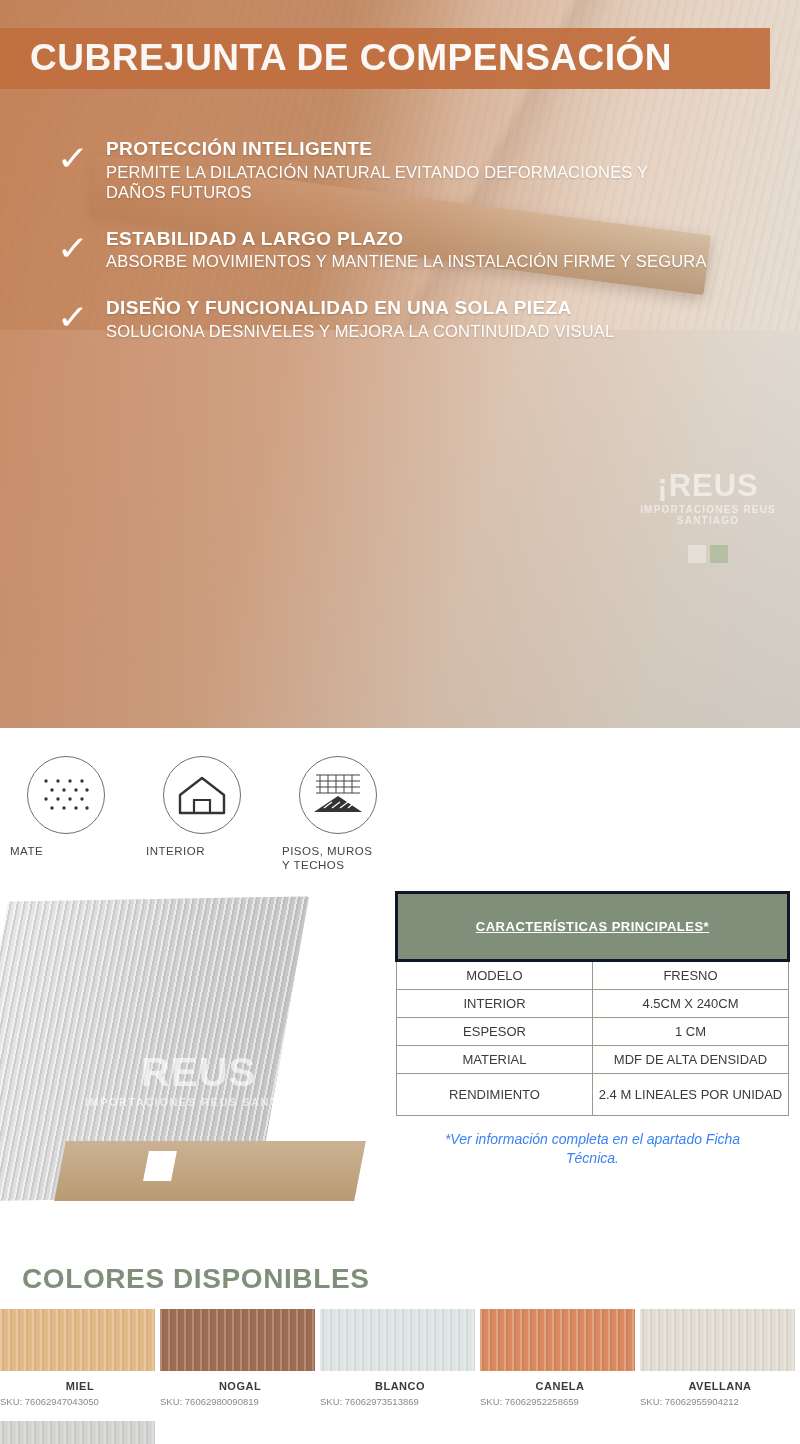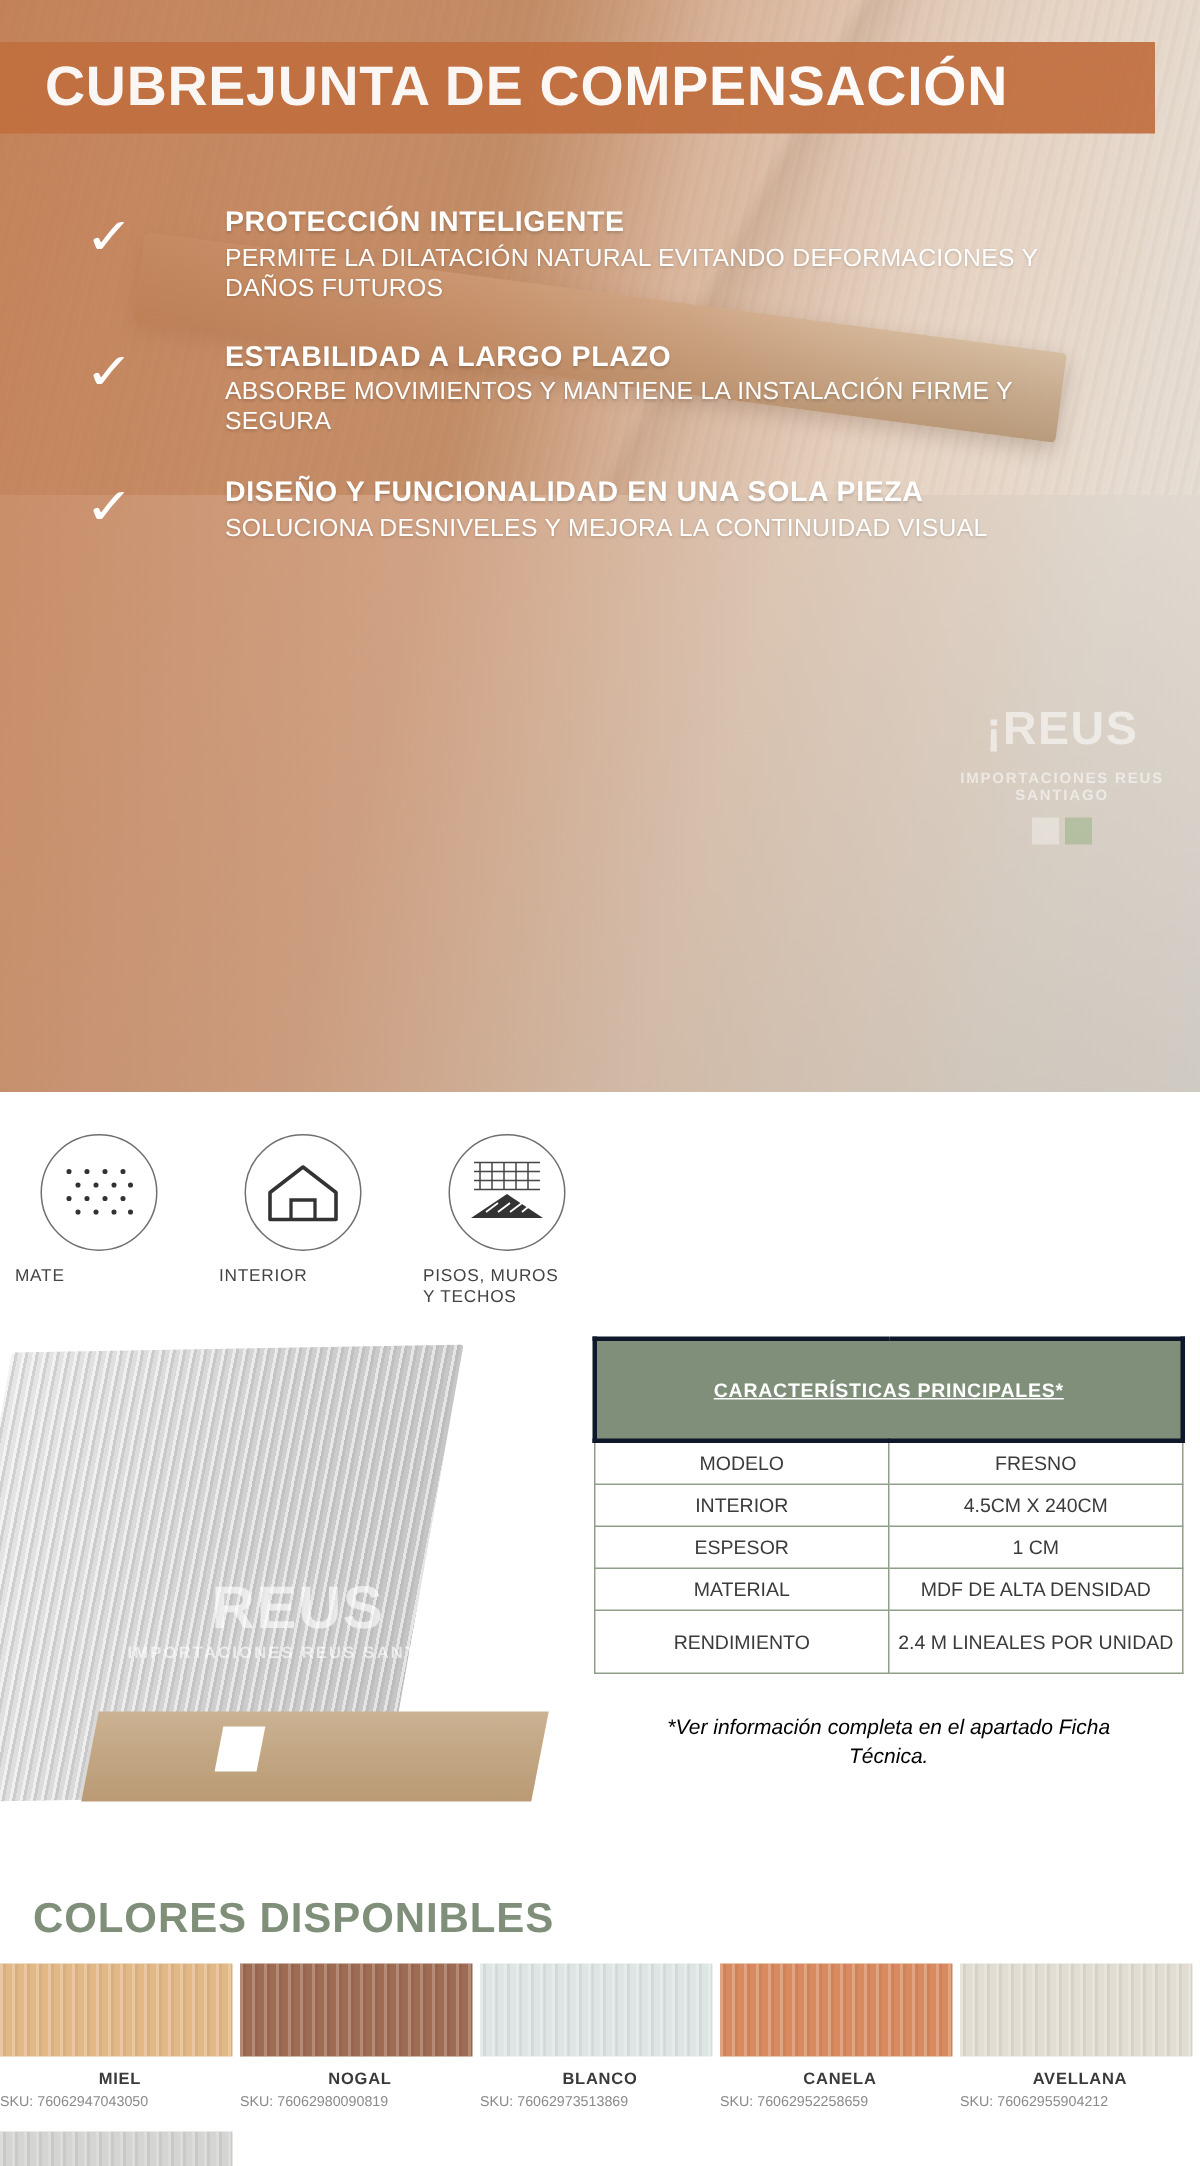--- a/index.html
+++ b/index.html
@@ -86,21 +86,21 @@
     width: 46px;
     flex: 0 0 46px;
     color: #fff;
     font-size: 34px;
     line-height: 36px;
     font-weight: 300;
     transform: scaleX(1.15);
     text-align: left;
     padding-top: 2px;
   }
-  .feature-text { color: #ffffff; margin-left: 44px; }
+  .feature-text { color: #ffffff; }
   .feature-title {
     font-size: 19px;
     font-weight: bold;
     letter-spacing: .4px;
     margin-bottom: 2px;
     text-shadow: 0 1px 2px rgba(0,0,0,.18);
   }
   .feature-desc {
     font-size: 16.5px;
     line-height: 1.22;
@@ -110,21 +110,21 @@
   .feature:nth-child(2) .feature-title { margin-bottom: 1px; }
 
   .watermark-hero {
     position: absolute;
     right: 24px; top: 470px;
     text-align: center;
     color: rgba(255,255,255,0.55);
     font-weight: bold;
   }
   .watermark-hero .wm-main { font-size: 31px; letter-spacing: 1px; line-height: 1; }
-  .watermark-hero .wm-sub { font-size: 10px; letter-spacing: 1.2px; margin-top: 13px; }
+  .watermark-hero .wm-sub { font-size: 10px; letter-spacing: 1.2px; margin-top: 3px; }
   .watermark-hero .wm-sub2 { font-size: 10px; letter-spacing: 1.2px; }
   .wm-squares { position: absolute; right: 72px; top: 545px; display:flex; gap:4px; }
   .wm-squares i { display:block; width:18px; height:18px; background: rgba(255,255,255,.35); }
   .wm-squares i.g { background: rgba(140,170,120,.45); }
 
   
   .icons-row {
     display: flex;
     padding: 28px 0 18px 10px;
     gap: 24px;
@@ -211,25 +211,25 @@
     border: 3px solid #0f172a;
     text-decoration: underline;
   }
   table.spec td {
     border: 1px solid #8f9f89;
     padding: 6px 4px;
     text-align: center;
     height: 25px;
   }
   .note {
-    margin-top: 26px;
+    margin-top: 14px;
     text-align: center;
     font-style: italic;
     font-size: 14px;
-    color: #000000;
+    color: #3b82f6;
     line-height: 1.35;
     padding: 0 25px;
   }
 
   
   .colors-title {
     font-size: 28px;
     font-weight: bold;
     color: #7f8f79;
     letter-spacing: .6px;

